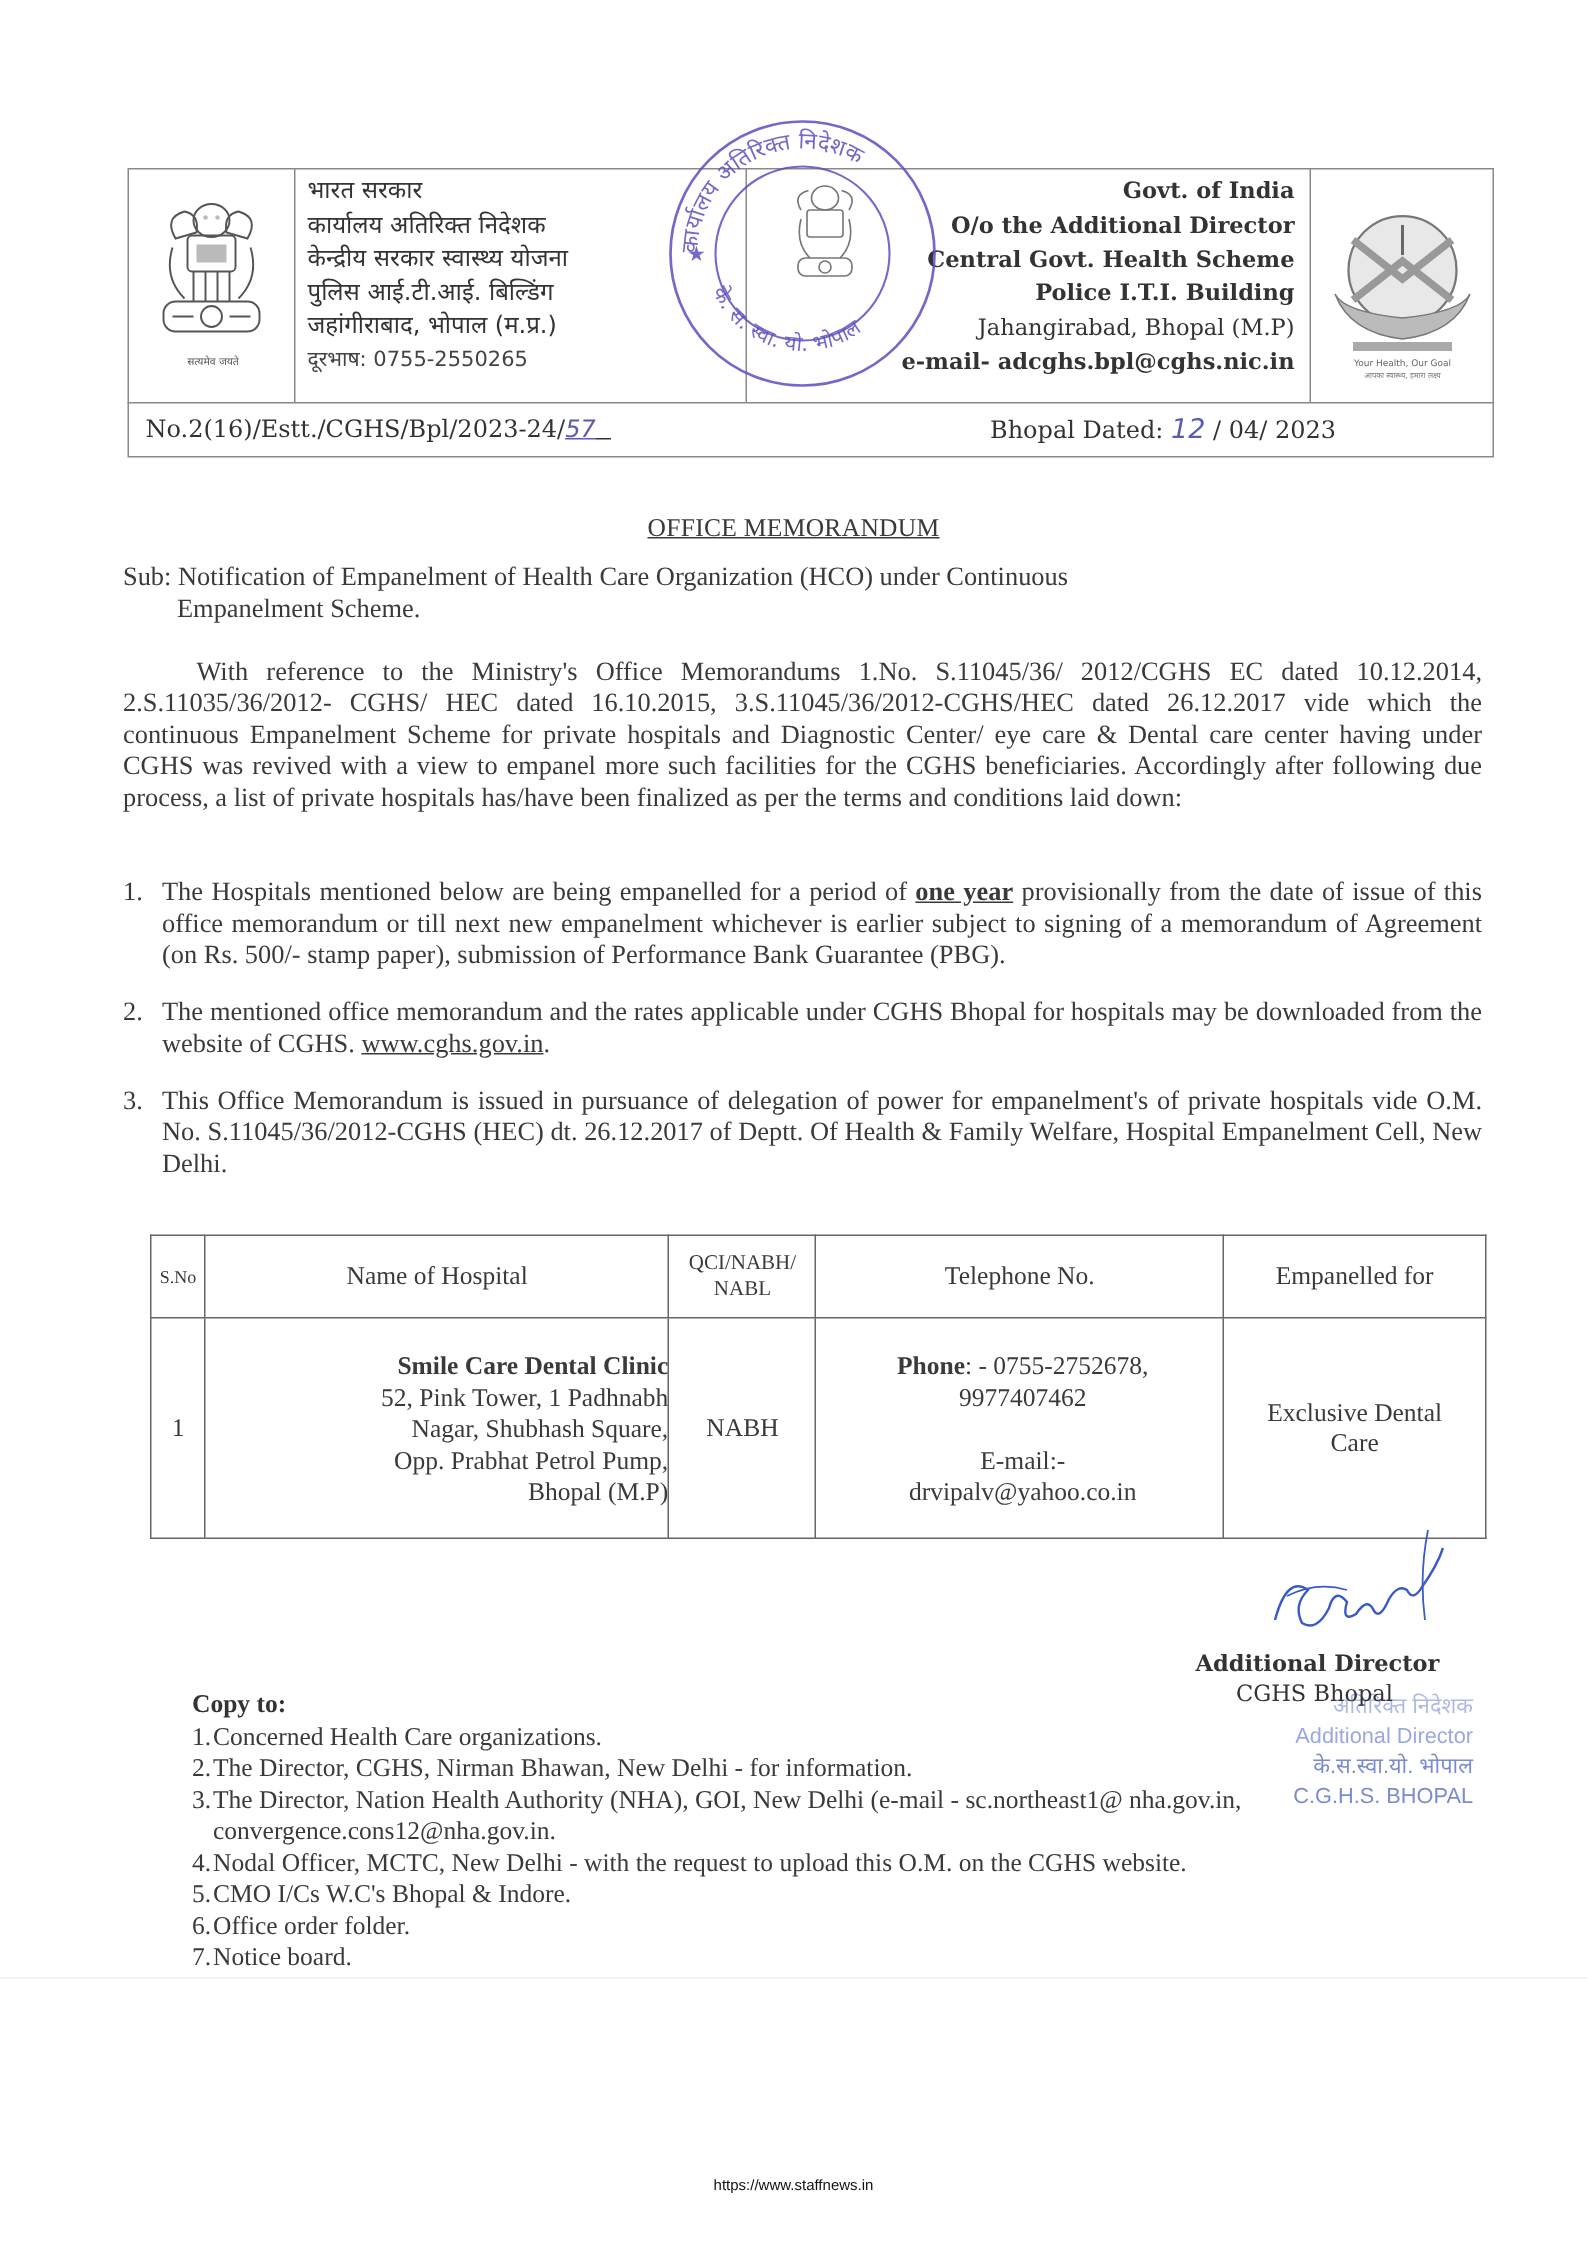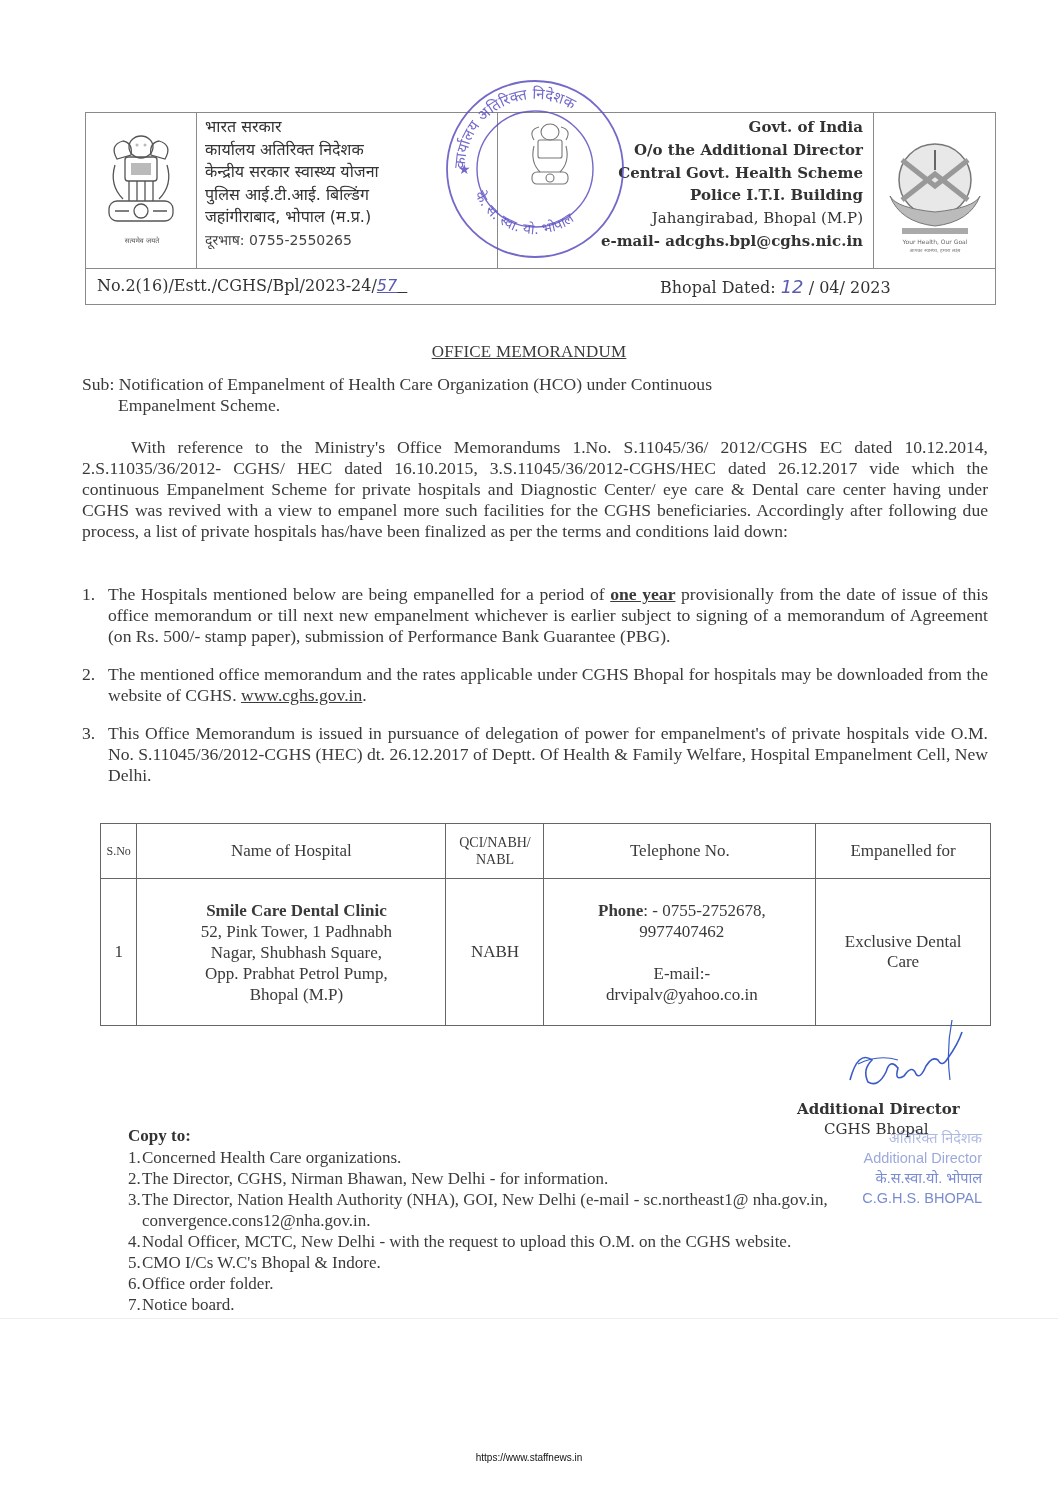--- a/index.html
+++ b/index.html
@@ -44,21 +44,21 @@
     .list-item .num { position: absolute; left: 0; top: 0; }
     .u { text-decoration: underline; }
     .b { font-weight: bold; }
 
     
     .tbl { left: 100px; top: 823px; width: 891px; border-collapse: collapse; font-family: "Liberation Serif", serif; font-size: 17px; color: #3a3a3a; }
     .tbl td, .tbl th { border: 1px solid #666; vertical-align: middle; padding: 0; font-weight: normal; }
     .tbl th { height: 54px; text-align: center; }
     .tbl td { height: 146px; }
     .c-sno { width: 35px; text-align: center; }
-    .c-name { width: 295px; padding-left: 10px !important; text-align: center; }
+    .c-name { width: 295px; padding-left: 10px !important; text-align: right; }
     .c-qci { width: 96px; text-align: center; }
     .c-tel { width: 264px; text-align: center; padding-left: 4px !important; }
     .c-emp { width: 172px; text-align: center; }
     .th-small { font-size: 12px; }
     .th-qci { font-size: 14px; line-height: 17px; }
     .hosp-name { font-weight: bold; }
     .cell-lines { line-height: 21px; font-size: 17px; }
     .tel-block { line-height: 21px; }
     .tel-gap { height: 21px; }
 

